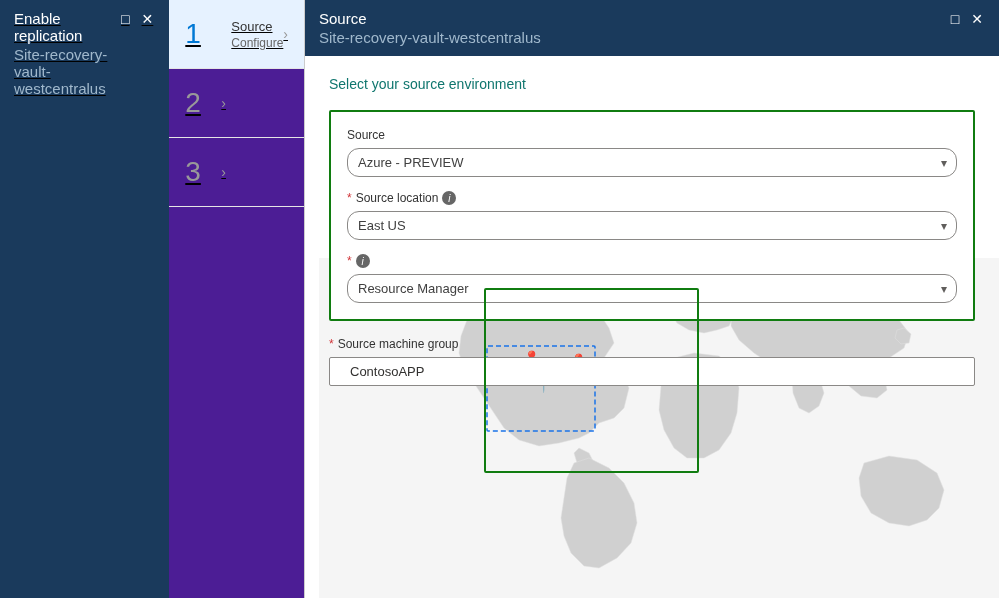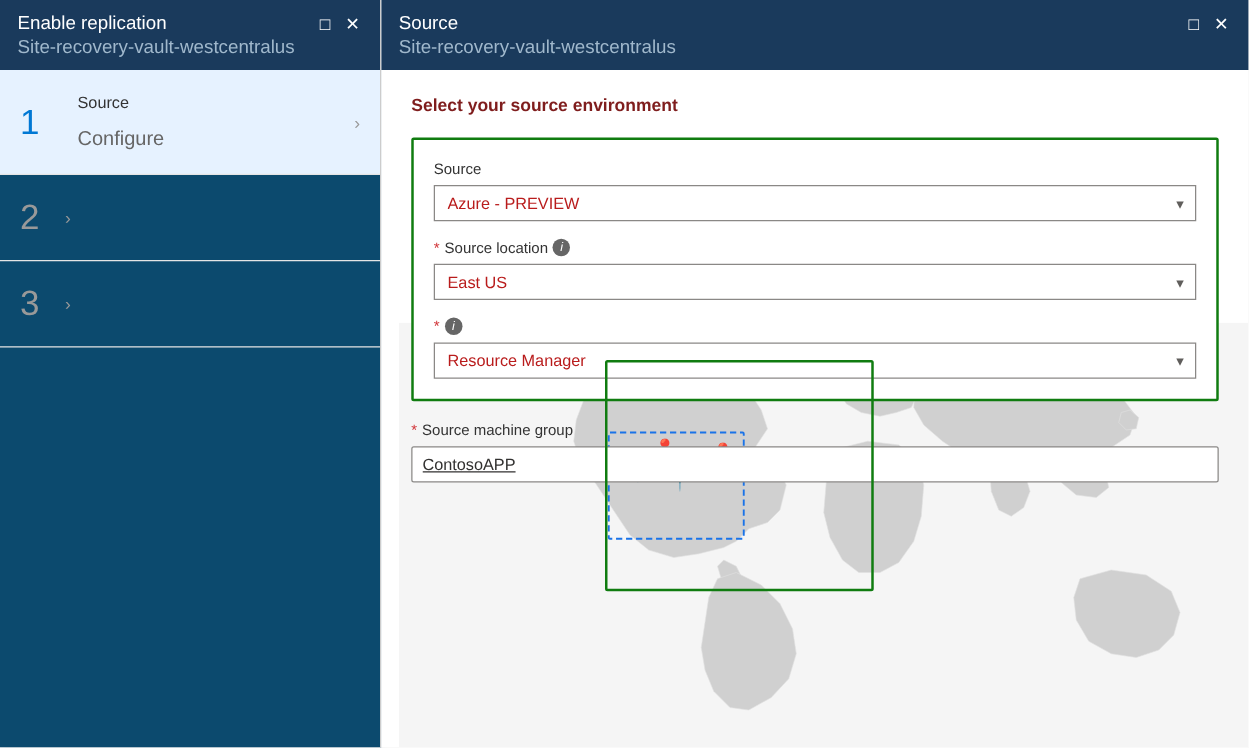--- a/index.html
+++ b/index.html
@@ -19,26 +19,27 @@
       display: flex;
       width: 999px;
       height: 598px;
       position: relative;
     }
 
     
     .left-panel {
       width: 305px;
       height: 598px;
-      background: #0c4a6e;
+      background: #4c1d95;
       border-right: 1px solid #ccc;
       display: flex;
-      flex-direction: column;
+      flex-direction: row;
       box-shadow: 2px 0 5px rgba(0,0,0,0.1);
       flex-shrink: 0;
+      text-decoration: underline;
     }
 
     .panel-header {
       background: #1a3a5c;
       color: #fff;
       padding: 10px 14px;
       display: flex;
       justify-content: space-between;
       align-items: flex-start;
     }
@@ -115,23 +116,23 @@
       font-size: 13px;
       font-weight: 500;
       color: #333;
     }
 
     .step-item:not(.active) .step-title {
       color: #999;
     }
 
     .step-subtitle {
-      font-size: 16px;
+      font-size: 12px;
       color: #666;
-      margin-top: 14px;
+      margin-top: 2px;
     }
 
     .step-item:not(.active) .step-subtitle {
       color: #bbb;
     }
 
     .step-chevron {
       color: #999;
       font-size: 14px;
     }
@@ -158,23 +159,23 @@
 
     .right-panel-content {
       padding: 20px 24px;
       flex: 1;
       overflow-y: auto;
       position: relative;
     }
 
     .panel-section-title {
       font-size: 14px;
-      color: #7f1d1d;
+      color: #0f766e;
       margin-bottom: 18px;
-      font-weight: 700;
+      font-weight: 400;
     }
 
     .form-section {
       border: 2px solid #107c10;
       border-radius: 2px;
       padding: 16px;
       margin-bottom: 16px;
       background: #fff;
       position: relative;
       z-index: 2;
@@ -215,49 +216,48 @@
       font-style: italic;
       cursor: pointer;
     }
 
     .form-select {
       width: 100%;
       padding: 6px 30px 6px 10px;
       border: 1px solid #8a8886;
       background: #fff;
       font-size: 13px;
-      color: #b91c1c;
+      color: #404040;
       appearance: none;
       cursor: pointer;
       position: relative;
-      border-radius: 0;
+      border-radius: 12px;
     }
 
     .select-wrapper {
       position: relative;
     }
 
     .select-chevron {
       position: absolute;
       right: 10px;
       top: 50%;
       transform: translateY(-50%);
       color: #605e5c;
       pointer-events: none;
       font-size: 12px;
     }
 
     .form-input {
       width: 100%;
-      padding: 6px 8px;
+      padding: 6px 20px;
       border: 1px solid #8a8886;
       font-size: 13px;
       color: #323130;
       border-radius: 2px;
-      text-decoration: underline;
     }
 
     
     .resource-group-section {
       margin-bottom: 16px;
       position: relative;
       z-index: 2;
     }
 
     

